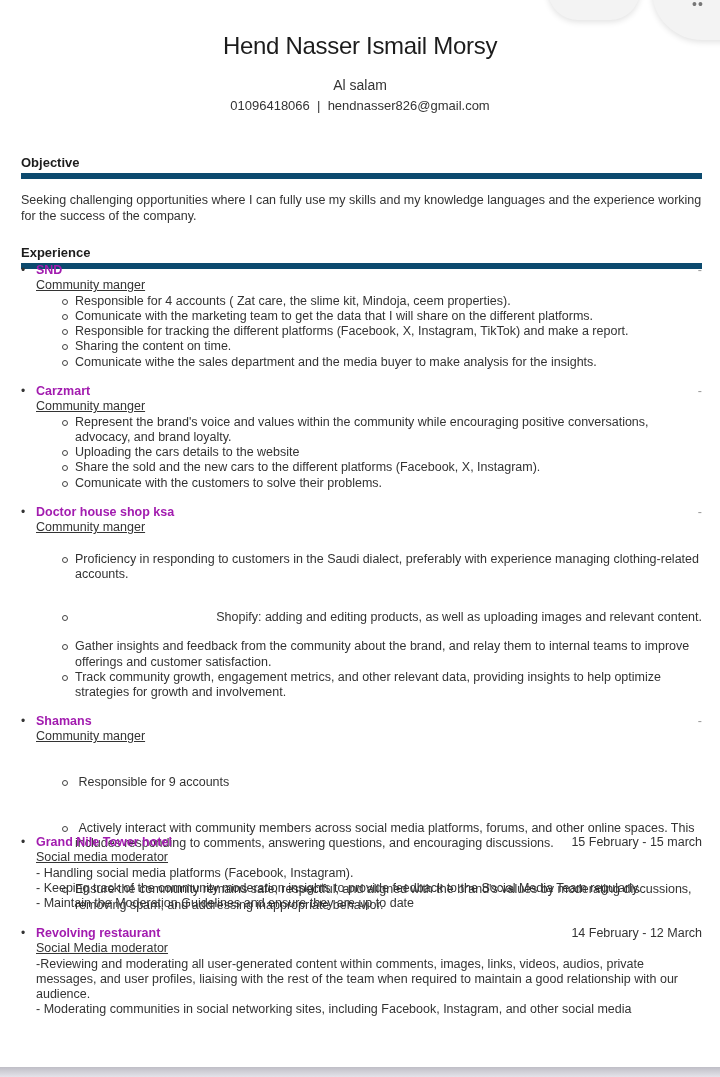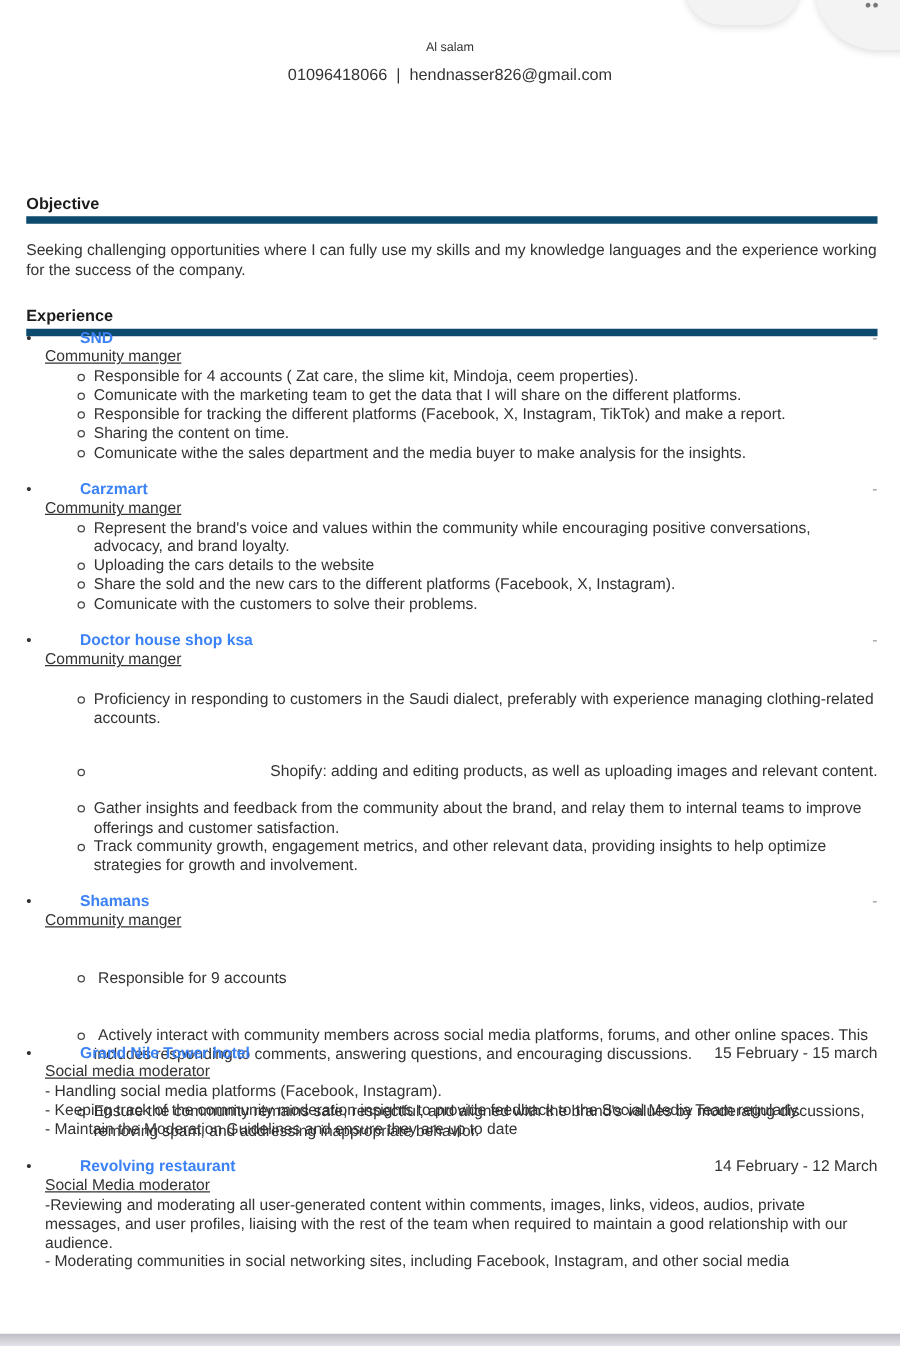--- a/index.html
+++ b/index.html
@@ -11,34 +11,34 @@
   .fab {
     position: absolute; border-radius: 50%;
     background: #f3f3f3; box-shadow: 0 2px 6px rgba(0,0,0,0.12);
   }
   .fab1 { left: 548px; top: -50px; width: 92px; height: 70px; border-radius: 0 0 30px 30px; }
   .fab2 { left: 652px; top: -40px; width: 110px; height: 80px; border-radius: 0 0 0 50px; }
   .dots { position: absolute; left: 692px; top: -4px; font-size: 14px; color: #777; letter-spacing: 1px; }
 
   .header { position: absolute; top: 30px; left: 0; width: 720px; text-align: center; }
   .name { font-size: 24px; color: #1c1c1c; line-height: 32px; letter-spacing: -0.3px; }
-  .addr { font-size: 10px; color: #333; line-height: 18px; margin-top: 0px; }
+  .addr { font-size: 14px; color: #333; line-height: 18px; margin-top: 14px; }
   .contact { font-size: 13px; color: #333; line-height: 20px; margin-top: 2px; text-align: center; }
 
   .section { position: absolute; left: 21px; width: 681px; }
   .sec-title {
     font-size: 13px; font-weight: bold; color: #1c1c1c;
     padding-bottom: 2px; border-bottom: 6px solid #0c4a6e; line-height: 16px;
   }
   .objective-text { font-size: 12.5px; color: #333; line-height: 16px; margin-top: 13px; }
 
   .job { position: absolute; left: 21px; width: 681px; font-size: 12.5px; line-height: 15.3px; color: #333; }
   .job-head { position: relative; padding-left: 15px; }
   .bullet { position: absolute; left: 0; top: 0; font-size: 12px; color: #333; }
-  .company { font-weight: bold; color: #3b82f6; margin-left: 28px; }
+  .company { font-weight: bold; color: #a21caf; }
   .date { position: absolute; right: 0; top: 0; color: #333; }
   .role { padding-left: 15px; text-decoration: underline; }
   ul.duties { margin: 0; padding: 0 0 0 54px; list-style: none; }
   ul.duties li { position: relative; }
   ul.duties li::before {
     content: ""; position: absolute; left: -13px; top: 5px;
     width: 4px; height: 4px; border: 1px solid #444; border-radius: 50%;
   }
   .dash-lines { padding-left: 15px; }
   .bottom-bar {
@@ -47,20 +47,21 @@
   }
 </style>
 </head>
 <body>
 
 <div class="fab fab1"></div>
 <div class="fab fab2"></div>
 <span class="dots">••</span>
 
 <div class="header">
+  <div class="name">Hend Nasser Ismail Morsy</div>
   <div class="addr">Al salam</div>
   <div class="contact" style="white-space:pre;">01096418066  |  hendnasser826@gmail.com</div>
 </div>
 
 <div class="section" style="top:155px;">
   <div class="sec-title">Objective</div>
   <div class="objective-text">Seeking challenging opportunities where I can fully use my skills and my knowledge languages and the experience working for the success of the company.</div>
 </div>
 
 <div class="section" style="top:245px;">

